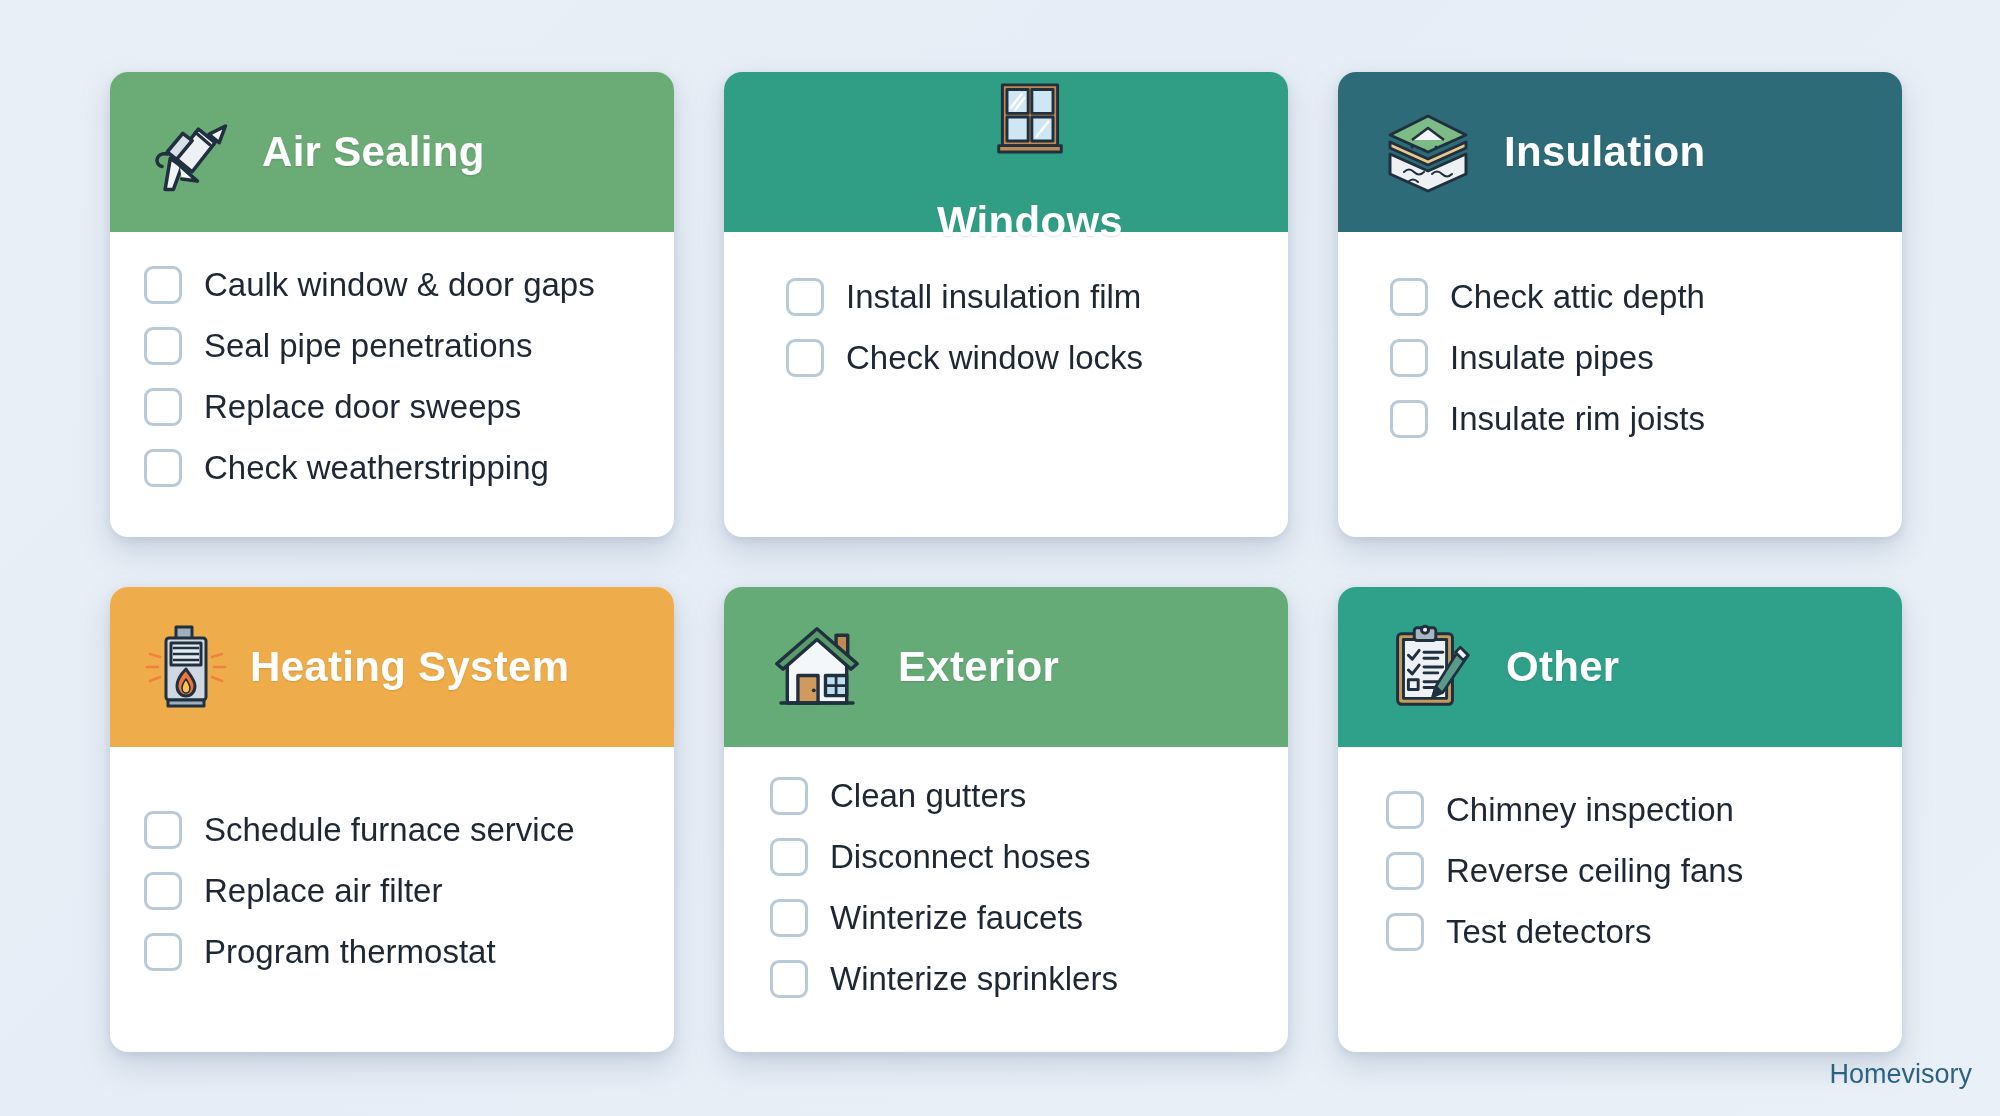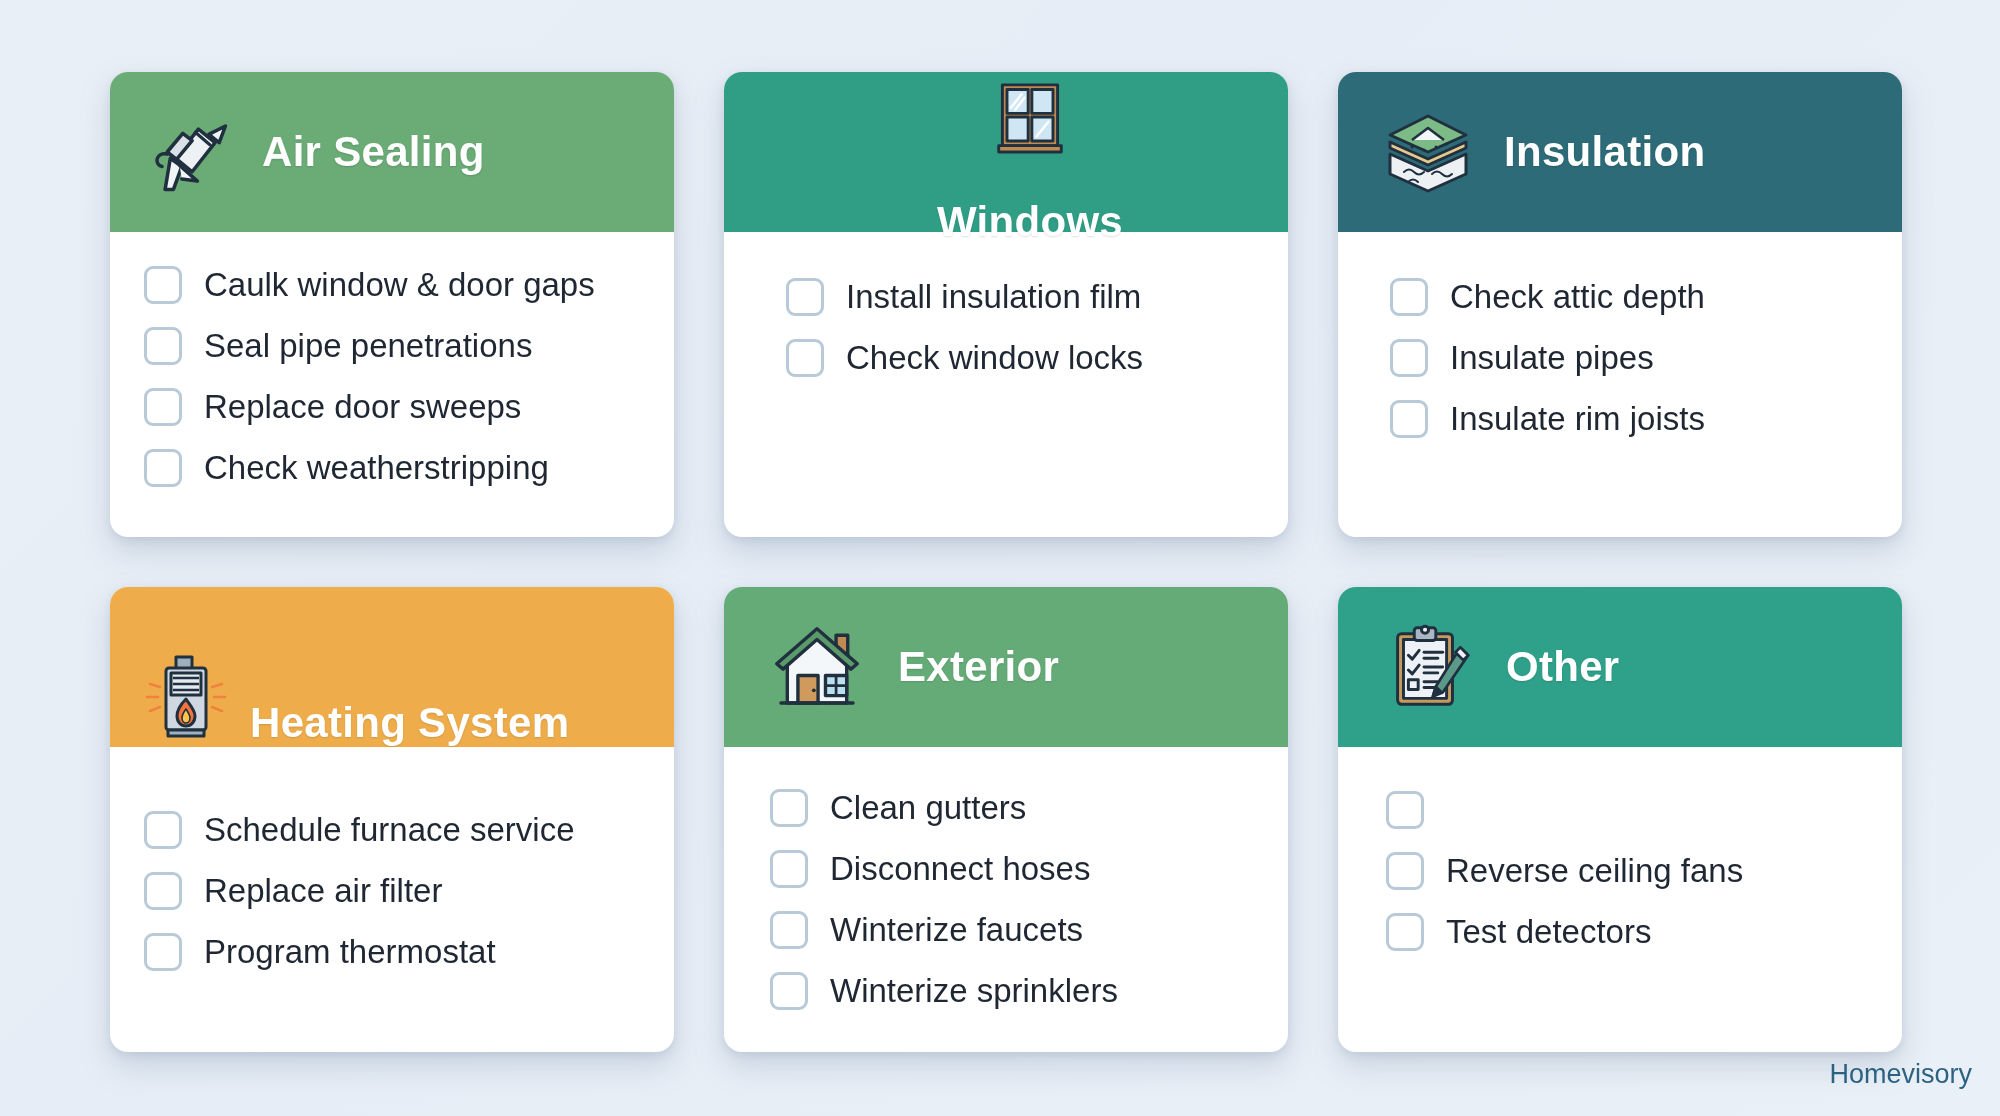--- a/index.html
+++ b/index.html
@@ -196,21 +196,21 @@
         <span class="item-label">Insulate pipes</span>
       </div>
       <div class="item">
         <span class="cbx"></span>
         <span class="item-label">Insulate rim joists</span>
       </div>
     </div>
   </div>
 
   <div class="card">
-    <div class="card-header" style="background:#eead4a; padding-left:26px; gap:14px;align-items:flex-end;">
+    <div class="card-header" style="background:#eead4a; padding-left:26px; gap:14px;">
       <span class="hdr-icon" style="width:100px;height:100px;">
         <svg viewBox="0 0 100 100">
           <g stroke="#20303f" stroke-width="3" stroke-linejoin="round">
             <rect x="40" y="10" width="16" height="12" fill="#9fb0bd"></rect>
             <rect x="30" y="21" width="40" height="62" rx="3" fill="#cfd8e0"></rect>
             <rect x="35" y="26" width="30" height="22" fill="#e3eaf0"></rect>
             <g stroke="#20303f" stroke-width="2.6" fill="none">
               <path d="M37 31 H63"></path>
                 <path d="M37 37 H63"></path>
                 <path d="M37 43 H63"></path>
@@ -258,21 +258,21 @@
             <rect x="32" y="58" width="19" height="26" fill="#d09a5c"></rect>
             <circle cx="47" cy="72" r="1.8" fill="#20303f" stroke="none"></circle>
             <rect x="58" y="58" width="20" height="19" fill="#bcdff0"></rect>
             <path d="M68 58 V77 M58 67.5 H78" stroke-width="2.6"></path>
             <path d="M16 84 H84" stroke-width="3.2"></path>
           </g>
         </svg>
       </span>
       <span class="card-title">Exterior</span>
     </div>
-    <div class="card-body" style="padding-top:42px; padding-left:46px;">
+    <div class="card-body" style="padding-top:30px; padding-left:46px;">
       <div class="item">
         <span class="cbx"></span>
         <span class="item-label">Clean gutters</span>
       </div>
       <div class="item">
         <span class="cbx"></span>
         <span class="item-label">Disconnect hoses</span>
       </div>
       <div class="item">
         <span class="cbx"></span>
@@ -311,20 +311,21 @@
             <path d="M84 30 L92 38 L87 43 L79 35 Z" fill="#eef2f6"></path>
             <path d="M56 80 L59 70 L64 75 Z" fill="#20303f"></path>
           </g>
         </svg>
       </span>
       <span class="card-title">Other</span>
     </div>
     <div class="card-body" style="padding-top:44px; padding-left:48px;">
       <div class="item">
         <span class="cbx"></span>
+        <span class="item-label">Chimney inspection</span>
       </div>
       <div class="item">
         <span class="cbx"></span>
         <span class="item-label">Reverse ceiling fans</span>
       </div>
       <div class="item">
         <span class="cbx"></span>
         <span class="item-label">Test detectors</span>
       </div>
     </div>

